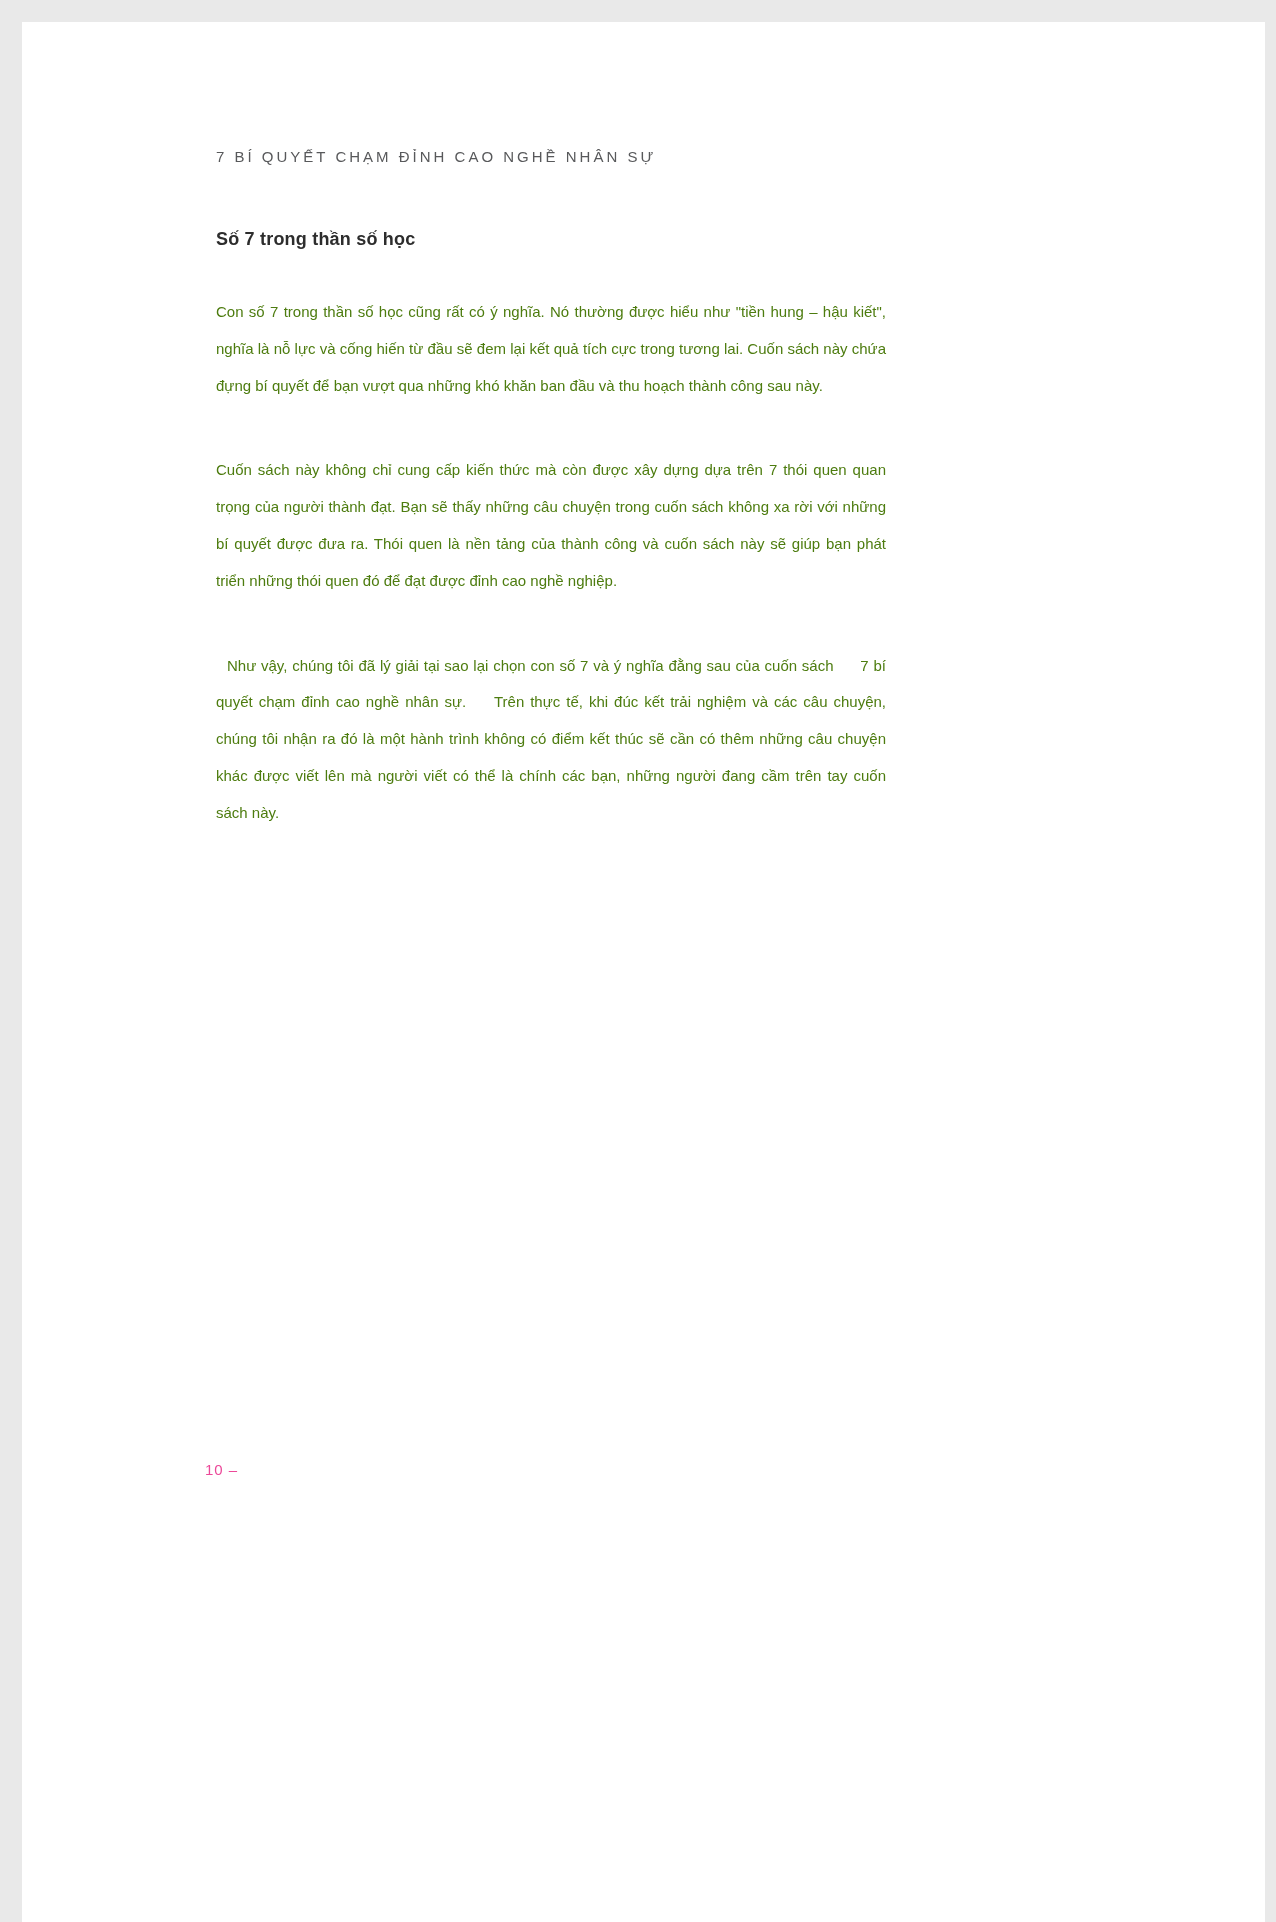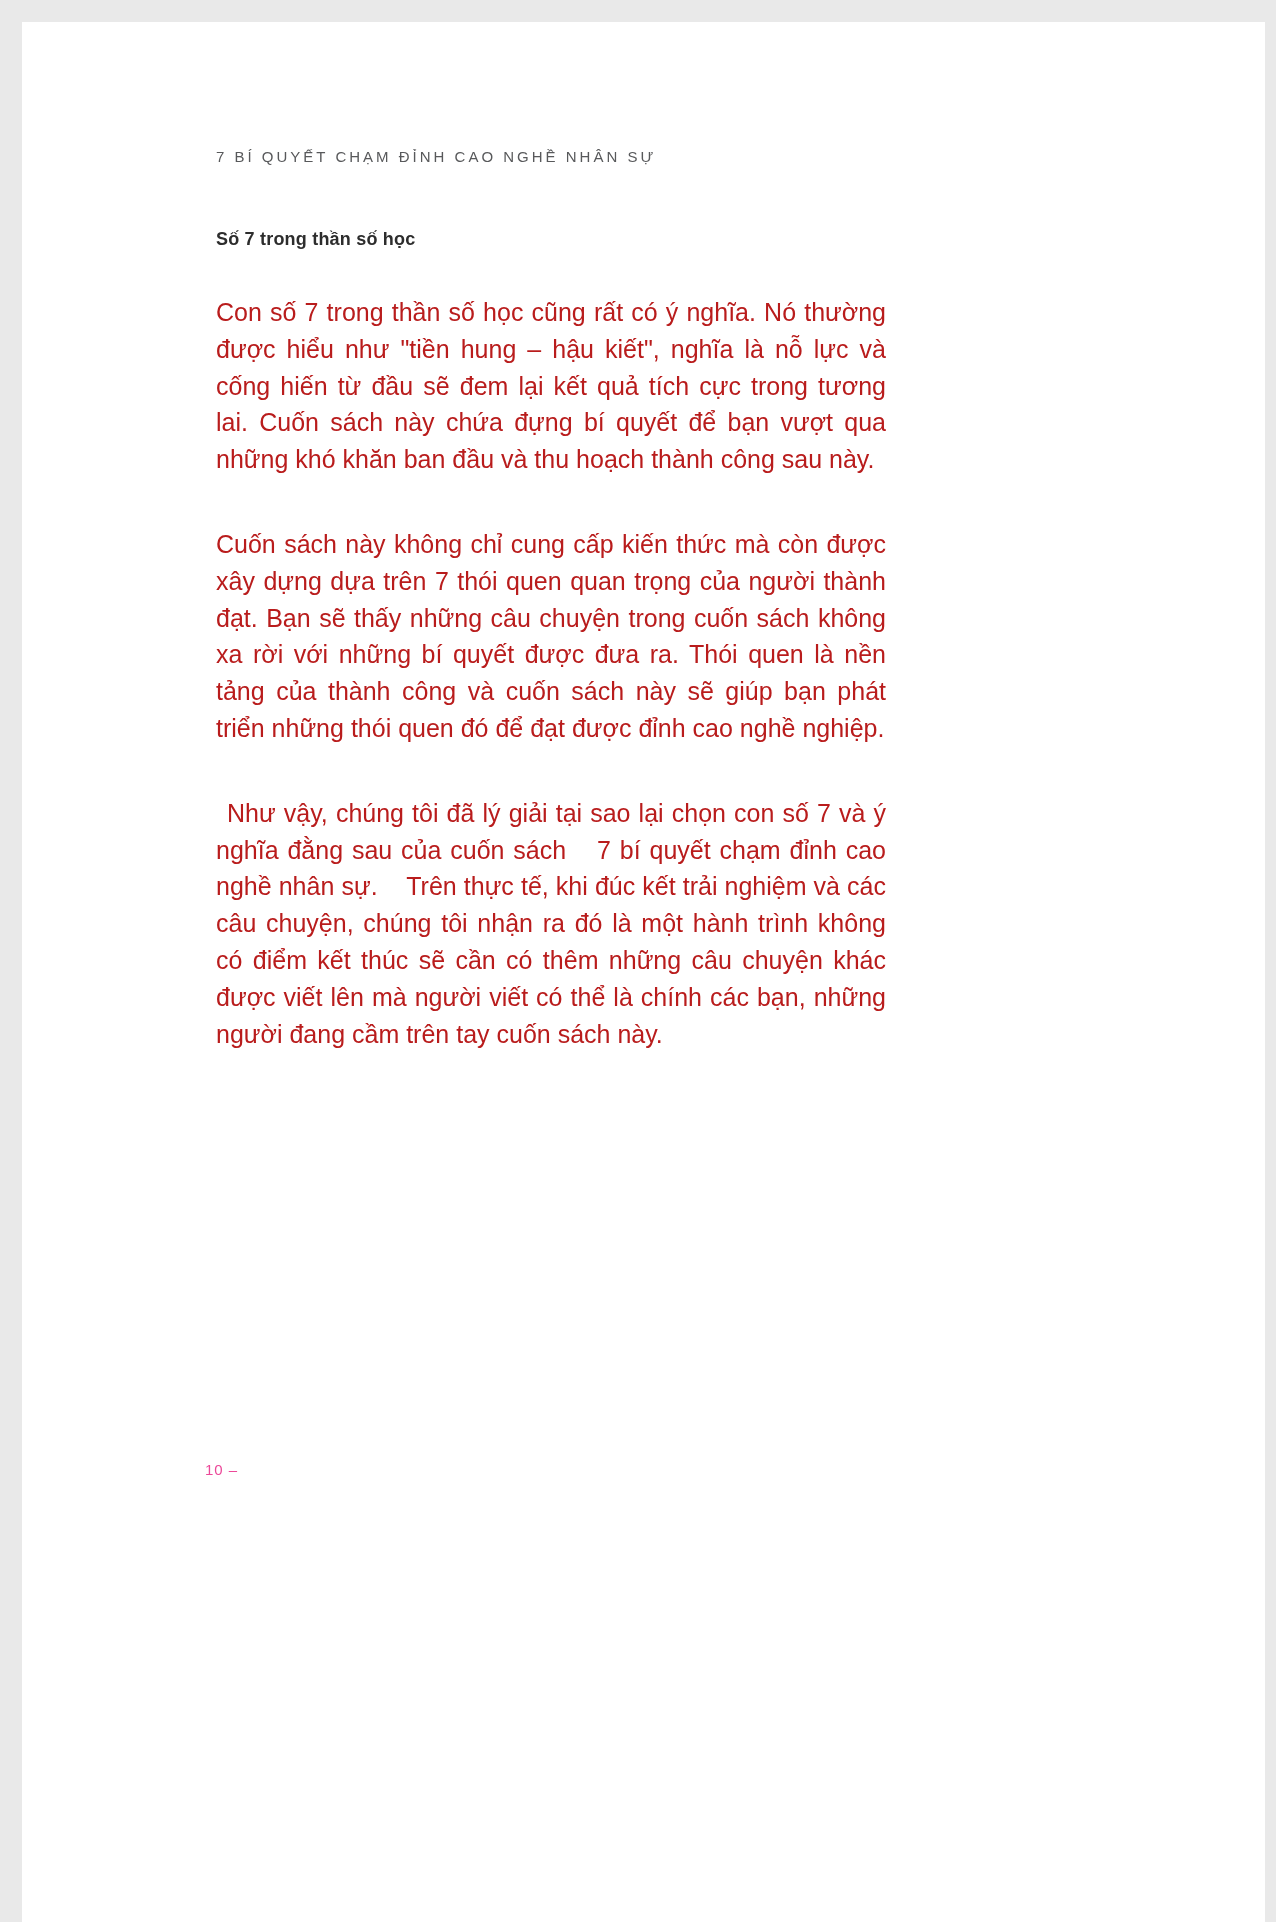--- a/index.html
+++ b/index.html
@@ -33,23 +33,23 @@
 
   .section-heading {
     font-size: 18px;
     font-weight: 700;
     color: #2d2d2d;
     letter-spacing: 0.2px;
     margin-bottom: 22px;
   }
 
   .body-para {
-    font-size: 25px;
+    font-size: 15px;
     line-height: 36.8px;
-    color: #b91c1c;
+    color: #4d7c0f;
     text-align: justify;
     margin-bottom: 26px;
   }
 
   .gap-before-heading {
     margin-top: 44px;
   }
 
   .italic-title {
   }

